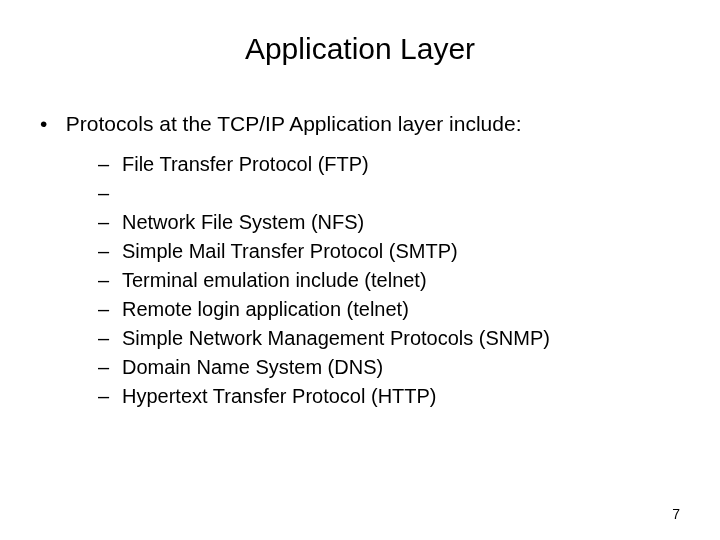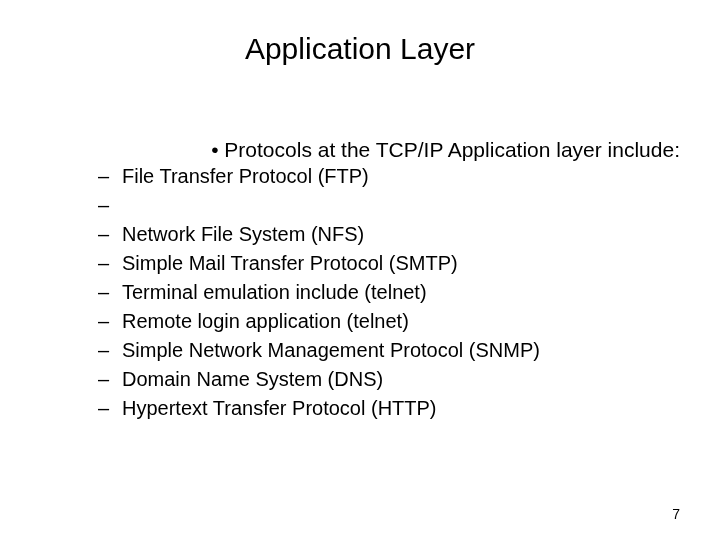--- a/index.html
+++ b/index.html
@@ -15,26 +15,26 @@
   .slide {
     width: 100%;
     height: 100%;
     padding: 30px 40px 20px 40px;
     position: relative;
   }
   .title {
     text-align: center;
     font-size: 30px;
     font-weight: 400;
-    margin-bottom: 72px;
+    margin-bottom: 46px;
     margin-top: 2px;
   }
   .lead {
     font-size: 21px;
-    text-align: right;
+    margin-bottom: 14px;
   }
   .lead-bullet {
     display: inline-block;
     width: 20px;
   }
   .sublist {
     margin-left: 58px;
   }
   .subitem {
     font-size: 20px;
@@ -90,21 +90,21 @@
     <div class="subitem">
       <span class="dash">–</span>
       <span>Terminal emulation include (telnet)</span>
     </div>
     <div class="subitem">
       <span class="dash">–</span>
       <span>Remote login application (telnet)</span>
     </div>
     <div class="subitem">
       <span class="dash">–</span>
-      <span>Simple Network Management Protocol (SNMP)</span>
+      <span>Simple Network Management Protocols (SNMP)</span>
     </div>
     <div class="subitem">
       <span class="dash">–</span>
       <span>Domain Name System (DNS)</span>
     </div>
     <div class="subitem">
       <span class="dash">–</span>
       <span>Hypertext Transfer Protocol (HTTP)</span>
     </div>
   </div>

